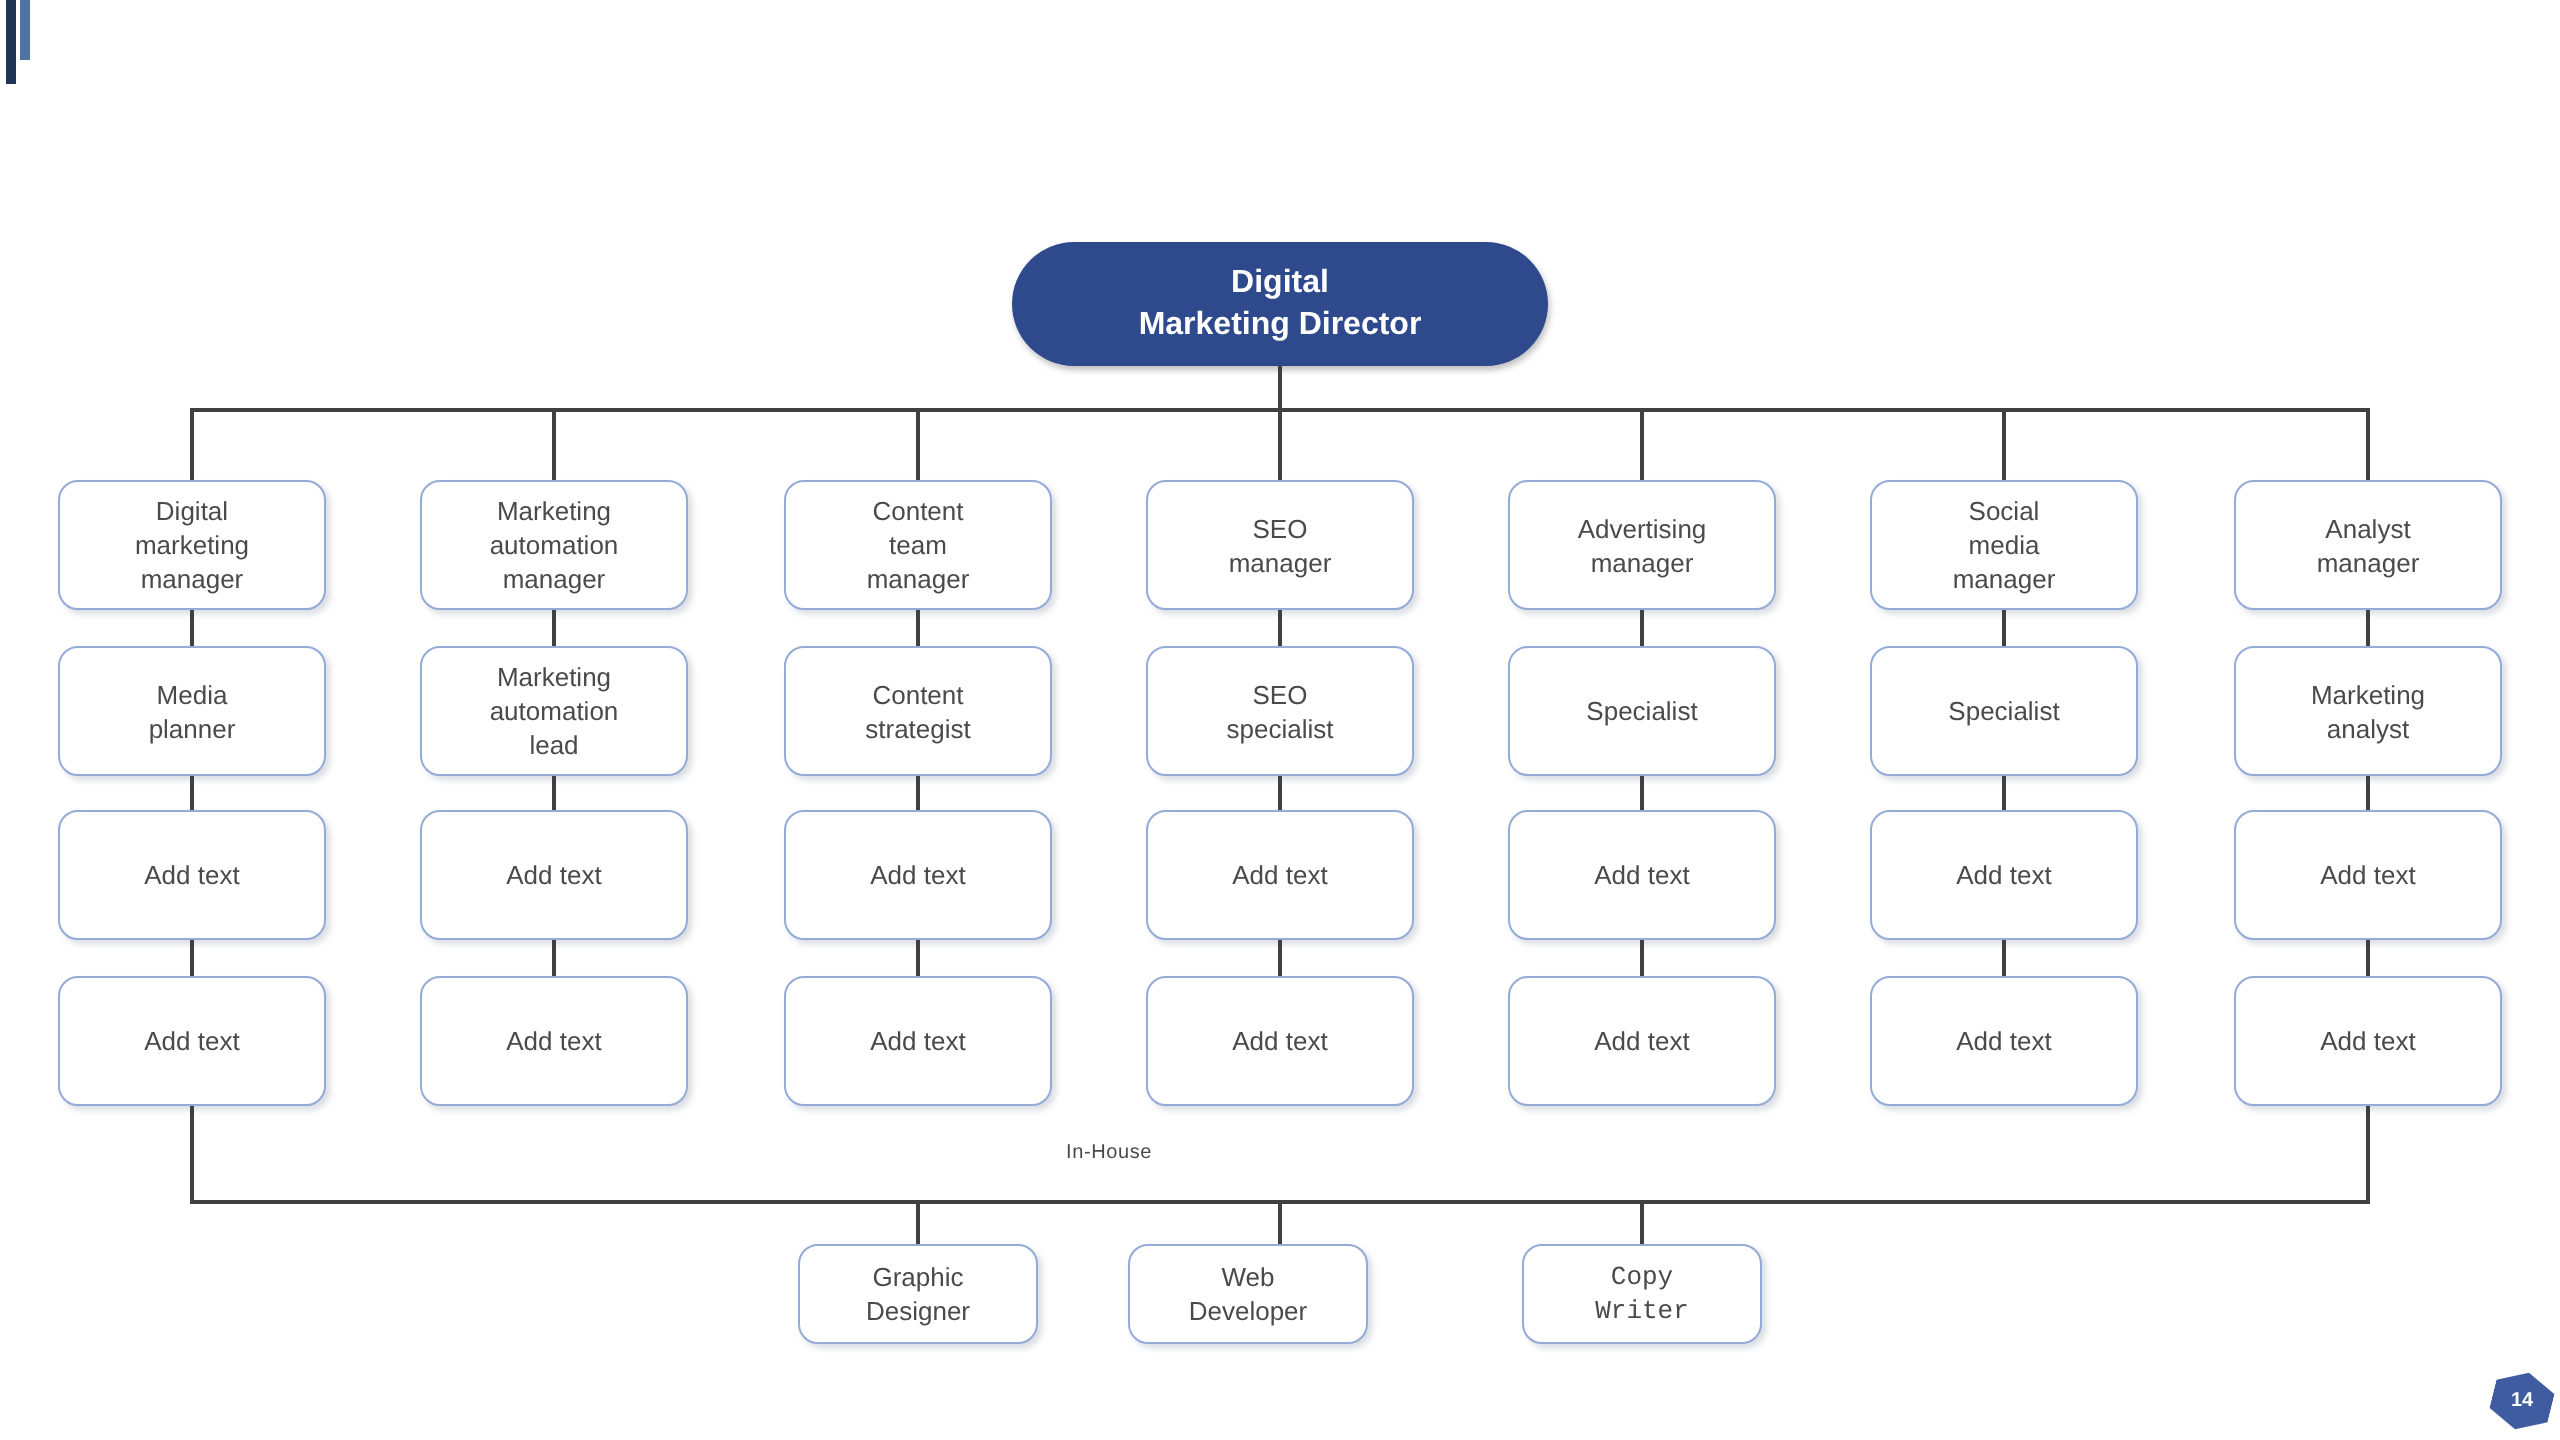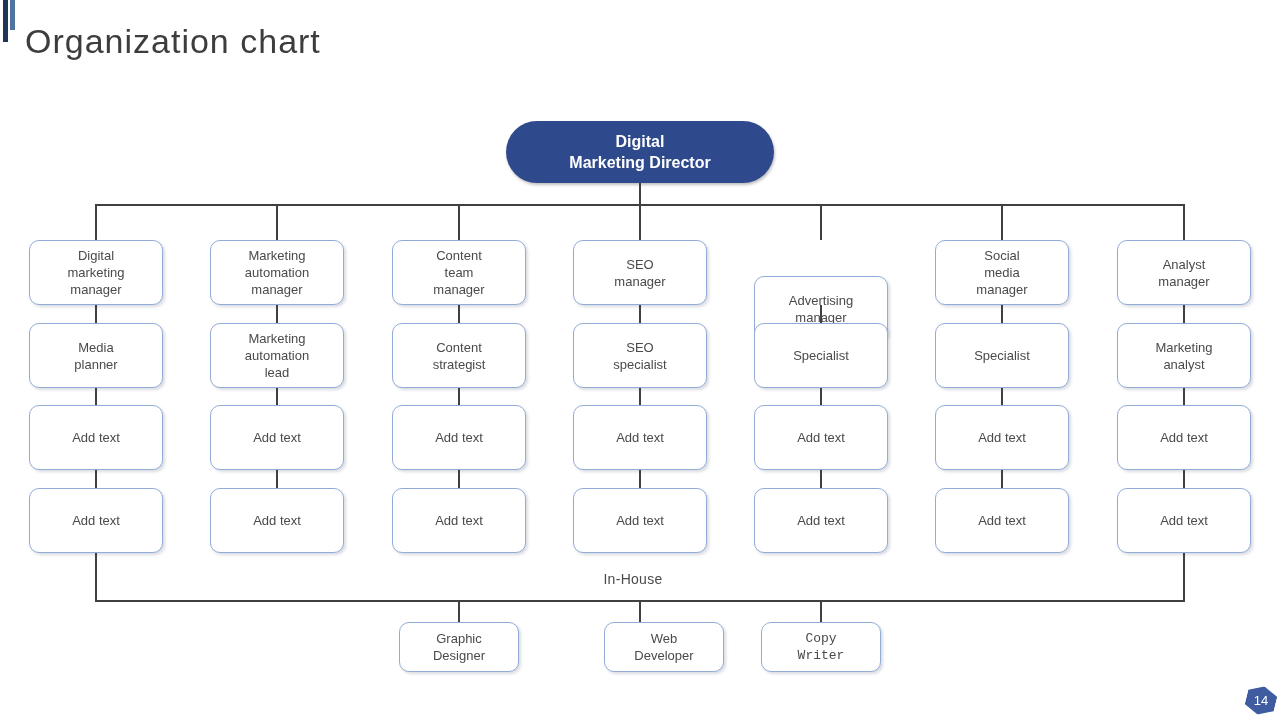--- a/index.html
+++ b/index.html
@@ -33,50 +33,49 @@
     border:1px solid #93acd7; border-radius:10px; box-sizing:border-box;
     display:flex; align-items:center; justify-content:center; text-align:center;
     font-size:13px; line-height:17px; color:#4a4a4a; white-space:pre-line;
     box-shadow:2px 2px 3px rgba(130,140,160,0.30);
   }
   .bottom-box { width:120px; height:50px; }
 
   .connector { position:absolute; background:#404040; }
 
   .in-house-label {
-    position:absolute; left:533px; top:571px; width:200px; text-align:center;
-    font-size:14px; color:#4a4a4a; letter-spacing:0.3px;
+    position:absolute; left:533px; top:571px; width:200px; 
+    font-size:10px; color:#4a4a4a; letter-spacing:0.3px;
   }
 
   .footer-note {
     position:absolute; left:0; top:701px; width:1280px; text-align:center;
     font-size:10px; color:#ababab; letter-spacing:0.2px;
   }
 
   .page-badge { position:absolute; left:1246px; top:686px; width:30px; height:29px; }
   .page-badge .hex {
     position:absolute; inset:0;
     clip-path:polygon(50% 0%, 100% 25%, 100% 75%, 50% 100%, 0% 75%, 0% 25%);
     transform:rotate(14deg);
     filter:drop-shadow(-1px 1px 1px rgba(120,150,190,0.55));
   }
   .page-badge .num {
     position:absolute; inset:0; display:flex; align-items:center; justify-content:center;
-    color:#ffffff; font-size:13px; font-weight:400;
+    color:#ffffff; font-size:10px; font-weight:700;
   }
 </style>
 </head>
 <body>
 
 <div class="slide">
 
   <div class="accent-bar bar-dark" style="background: rgb(31, 53, 87);"></div>
   <div class="accent-bar bar-light" style="background: rgb(79, 116, 160);"></div>
 
-  <div class="slide-title">Organization chart</div>
 
   <div class="director" style="background: rgb(46, 74, 141);">Digital
 Marketing Director</div>
 
   <div id="chart-layer">
       <div class="connector" style="left: 639px; top: 183px; width: 2px; height: 21px; background: rgb(64, 64, 64);"></div>
       <div class="connector" style="left: 95px; top: 204px; width: 1090px; height: 2px; background: rgb(64, 64, 64);"></div>
       <div class="connector" style="left: 95px; top: 206px; width: 2px; height: 34px; background: rgb(64, 64, 64);"></div>
       <div class="org-box" style="left: 29px; top: 240px; width: 134px; height: 65px;">Digital
 marketing
@@ -115,21 +114,21 @@
       <div class="org-box" style="left: 573px; top: 240px; width: 134px; height: 65px;">SEO
 manager</div>
       <div class="connector" style="left: 639px; top: 305px; width: 2px; height: 18px; background: rgb(64, 64, 64);"></div>
       <div class="org-box" style="left: 573px; top: 323px; width: 134px; height: 65px;">SEO
 specialist</div>
       <div class="connector" style="left: 639px; top: 388px; width: 2px; height: 17px; background: rgb(64, 64, 64);"></div>
       <div class="org-box" style="left: 573px; top: 405px; width: 134px; height: 65px;">Add text</div>
       <div class="connector" style="left: 639px; top: 470px; width: 2px; height: 18px; background: rgb(64, 64, 64);"></div>
       <div class="org-box" style="left: 573px; top: 488px; width: 134px; height: 65px;">Add text</div>
       <div class="connector" style="left: 820px; top: 206px; width: 2px; height: 34px; background: rgb(64, 64, 64);"></div>
-      <div class="org-box" style="left: 754px; top: 240px; width: 134px; height: 65px; margin-top: 36px;">Advertising
+      <div class="org-box" style="left: 754px; top: 240px; width: 134px; height: 65px;">Advertising
 manager</div>
       <div class="connector" style="left: 820px; top: 305px; width: 2px; height: 18px; background: rgb(64, 64, 64);"></div>
       <div class="org-box" style="left: 754px; top: 323px; width: 134px; height: 65px;">Specialist</div>
       <div class="connector" style="left: 820px; top: 388px; width: 2px; height: 17px; background: rgb(64, 64, 64);"></div>
       <div class="org-box" style="left: 754px; top: 405px; width: 134px; height: 65px;">Add text</div>
       <div class="connector" style="left: 820px; top: 470px; width: 2px; height: 18px; background: rgb(64, 64, 64);"></div>
       <div class="org-box" style="left: 754px; top: 488px; width: 134px; height: 65px;">Add text</div>
       <div class="connector" style="left: 1001px; top: 206px; width: 2px; height: 34px; background: rgb(64, 64, 64);"></div>
       <div class="org-box" style="left: 935px; top: 240px; width: 134px; height: 65px;">Social
 media
@@ -150,21 +149,21 @@
       <div class="org-box" style="left: 1117px; top: 405px; width: 134px; height: 65px;">Add text</div>
       <div class="connector" style="left: 1183px; top: 470px; width: 2px; height: 18px; background: rgb(64, 64, 64);"></div>
       <div class="org-box" style="left: 1117px; top: 488px; width: 134px; height: 65px;">Add text</div>
       <div class="connector" style="left: 95px; top: 553px; width: 2px; height: 47px; background: rgb(64, 64, 64);"></div>
       <div class="connector" style="left: 1183px; top: 553px; width: 2px; height: 47px; background: rgb(64, 64, 64);"></div>
       <div class="connector" style="left: 95px; top: 600px; width: 1090px; height: 2px; background: rgb(64, 64, 64);"></div>
       <div class="connector" style="left: 458px; top: 602px; width: 2px; height: 20px; background: rgb(64, 64, 64);"></div>
       <div class="org-box bottom-box" style="left: 399px; top: 622px; width: 120px; height: 50px;">Graphic
 Designer</div>
       <div class="connector" style="left: 639px; top: 602px; width: 2px; height: 20px; background: rgb(64, 64, 64);"></div>
-      <div class="org-box bottom-box" style="left: 604px; top: 622px; width: 120px; height: 50px;">Web
+      <div class="org-box bottom-box" style="left: 564px; top: 622px; width: 120px; height: 50px;">Web
 Developer</div>
       <div class="connector" style="left: 820px; top: 602px; width: 2px; height: 20px; background: rgb(64, 64, 64);"></div>
       <div class="org-box bottom-box" style="left: 761px; top: 622px; width: 120px; height: 50px; font-family: Liberation Mono, monospace;">Copy
 Writer</div>
     </div>
 
   <div class="in-house-label">In-House</div>
 
 
   <div class="page-badge">

